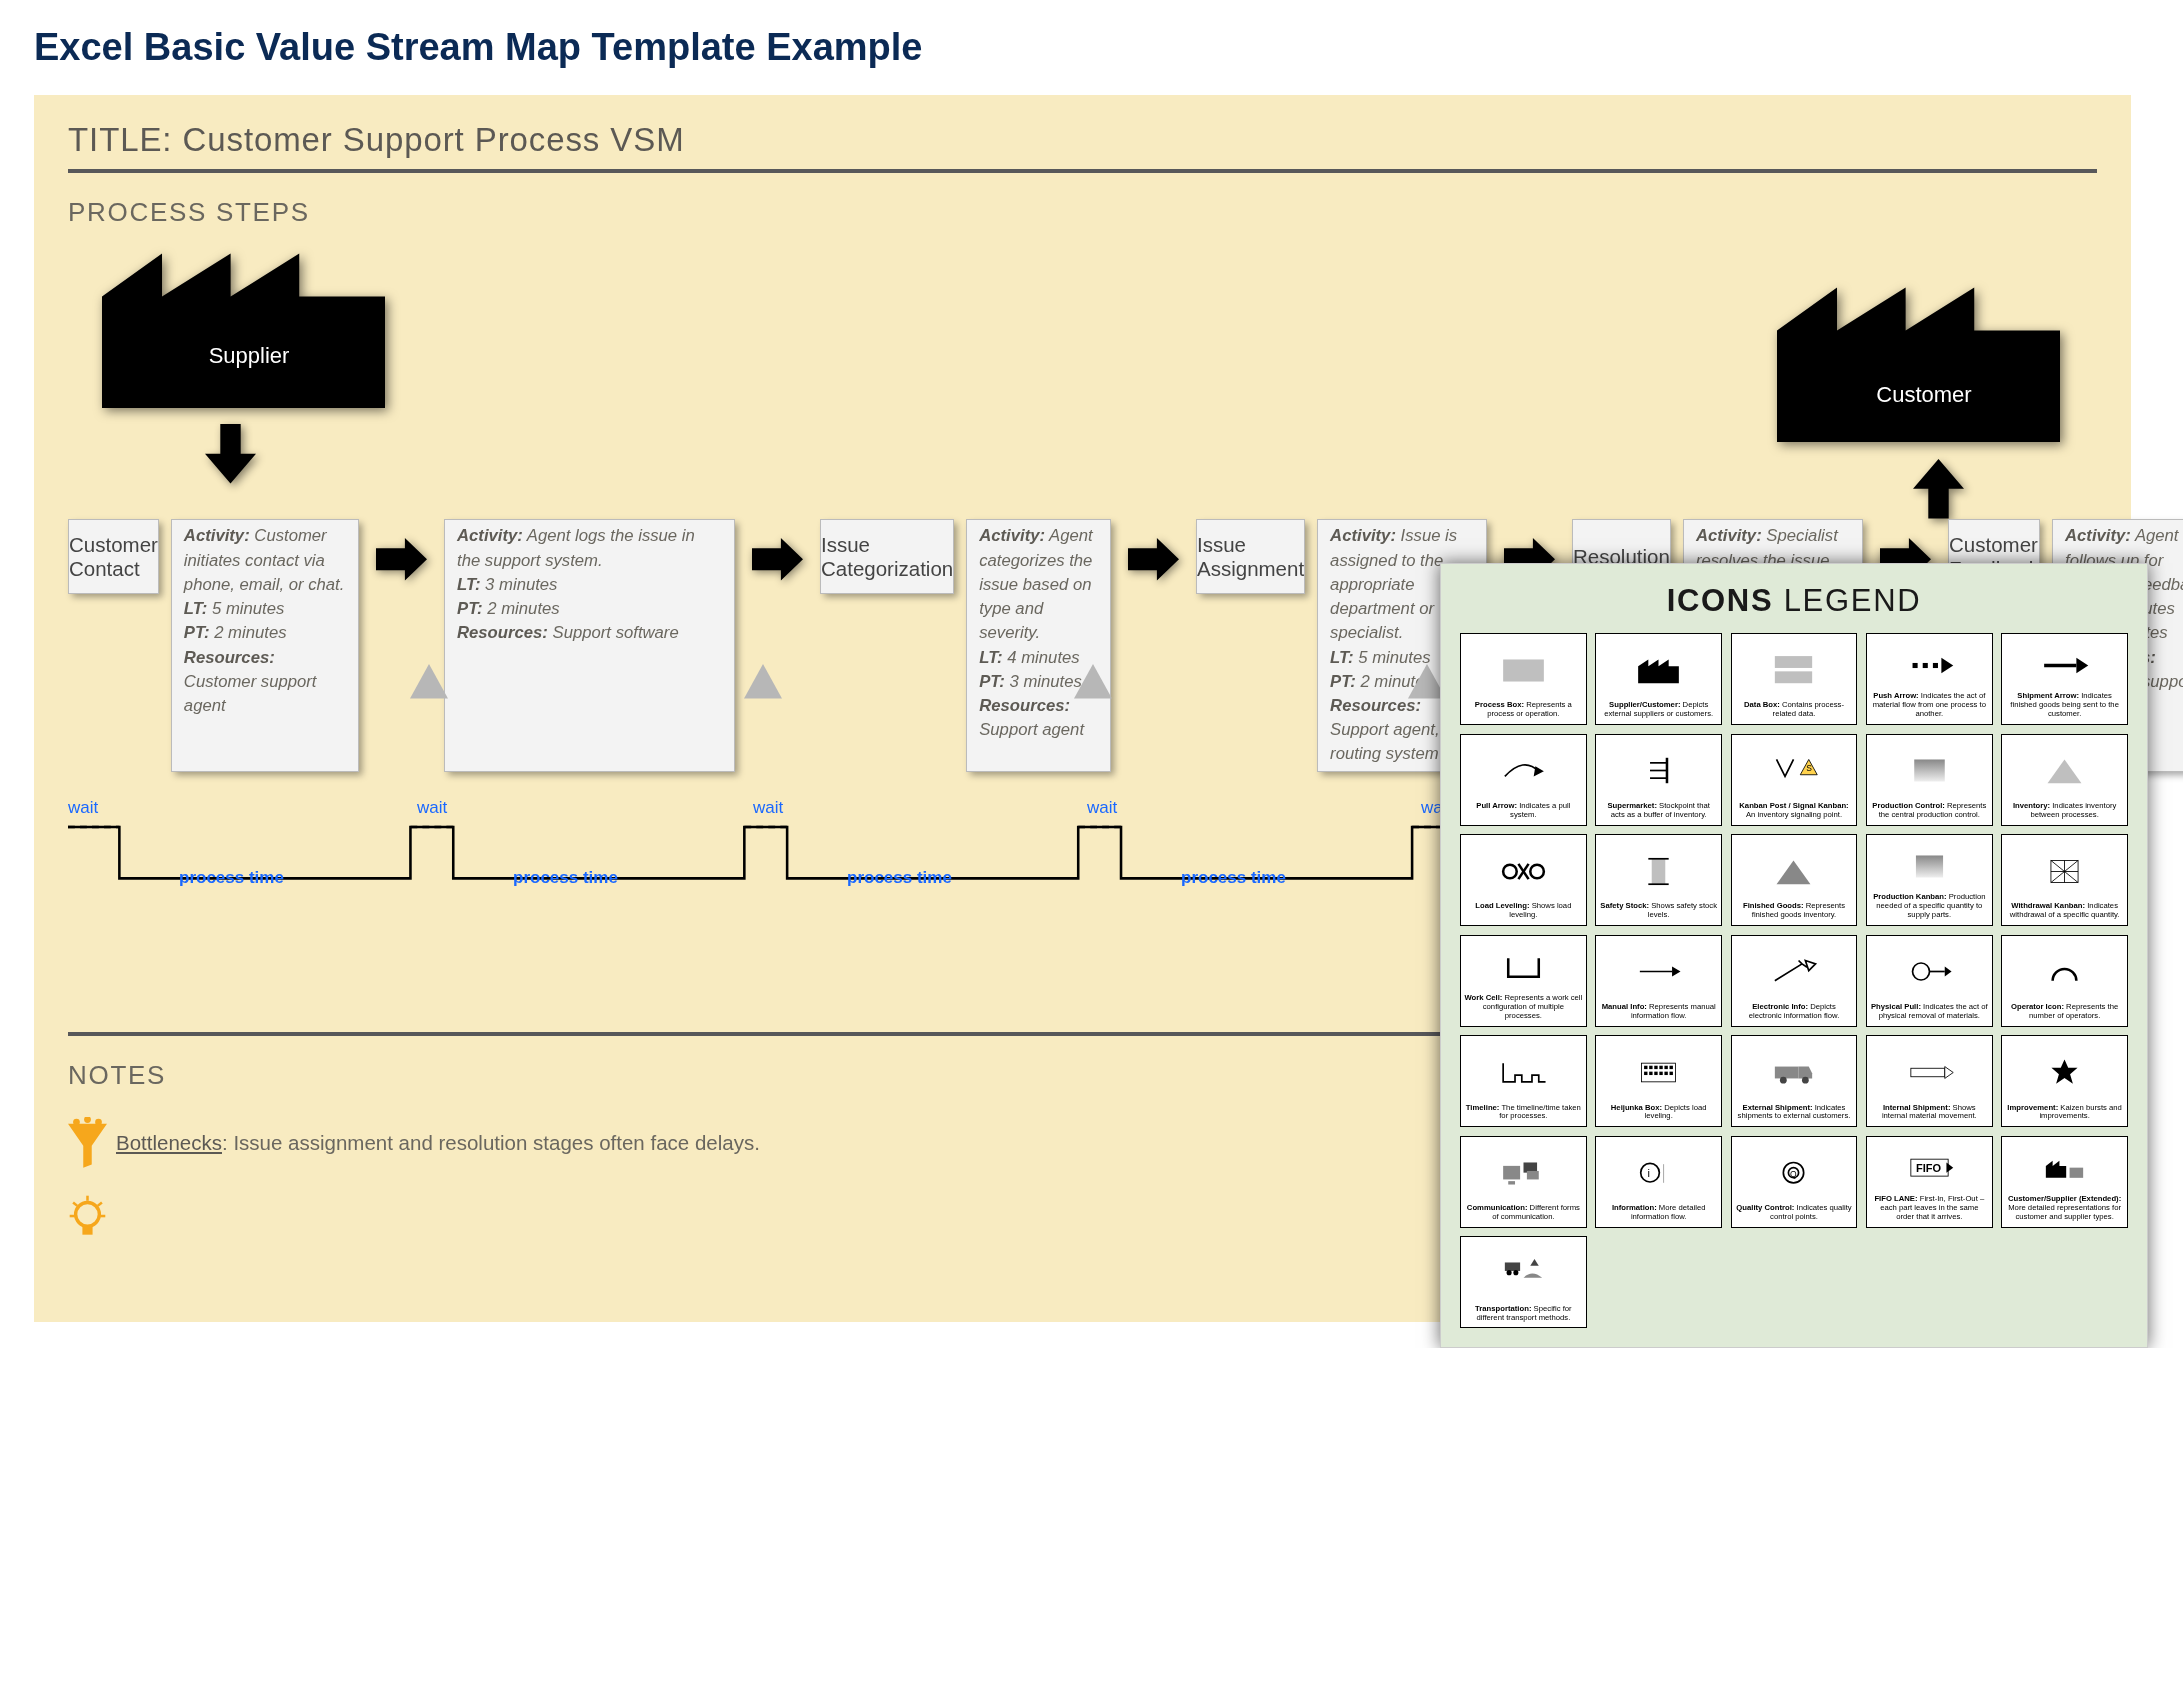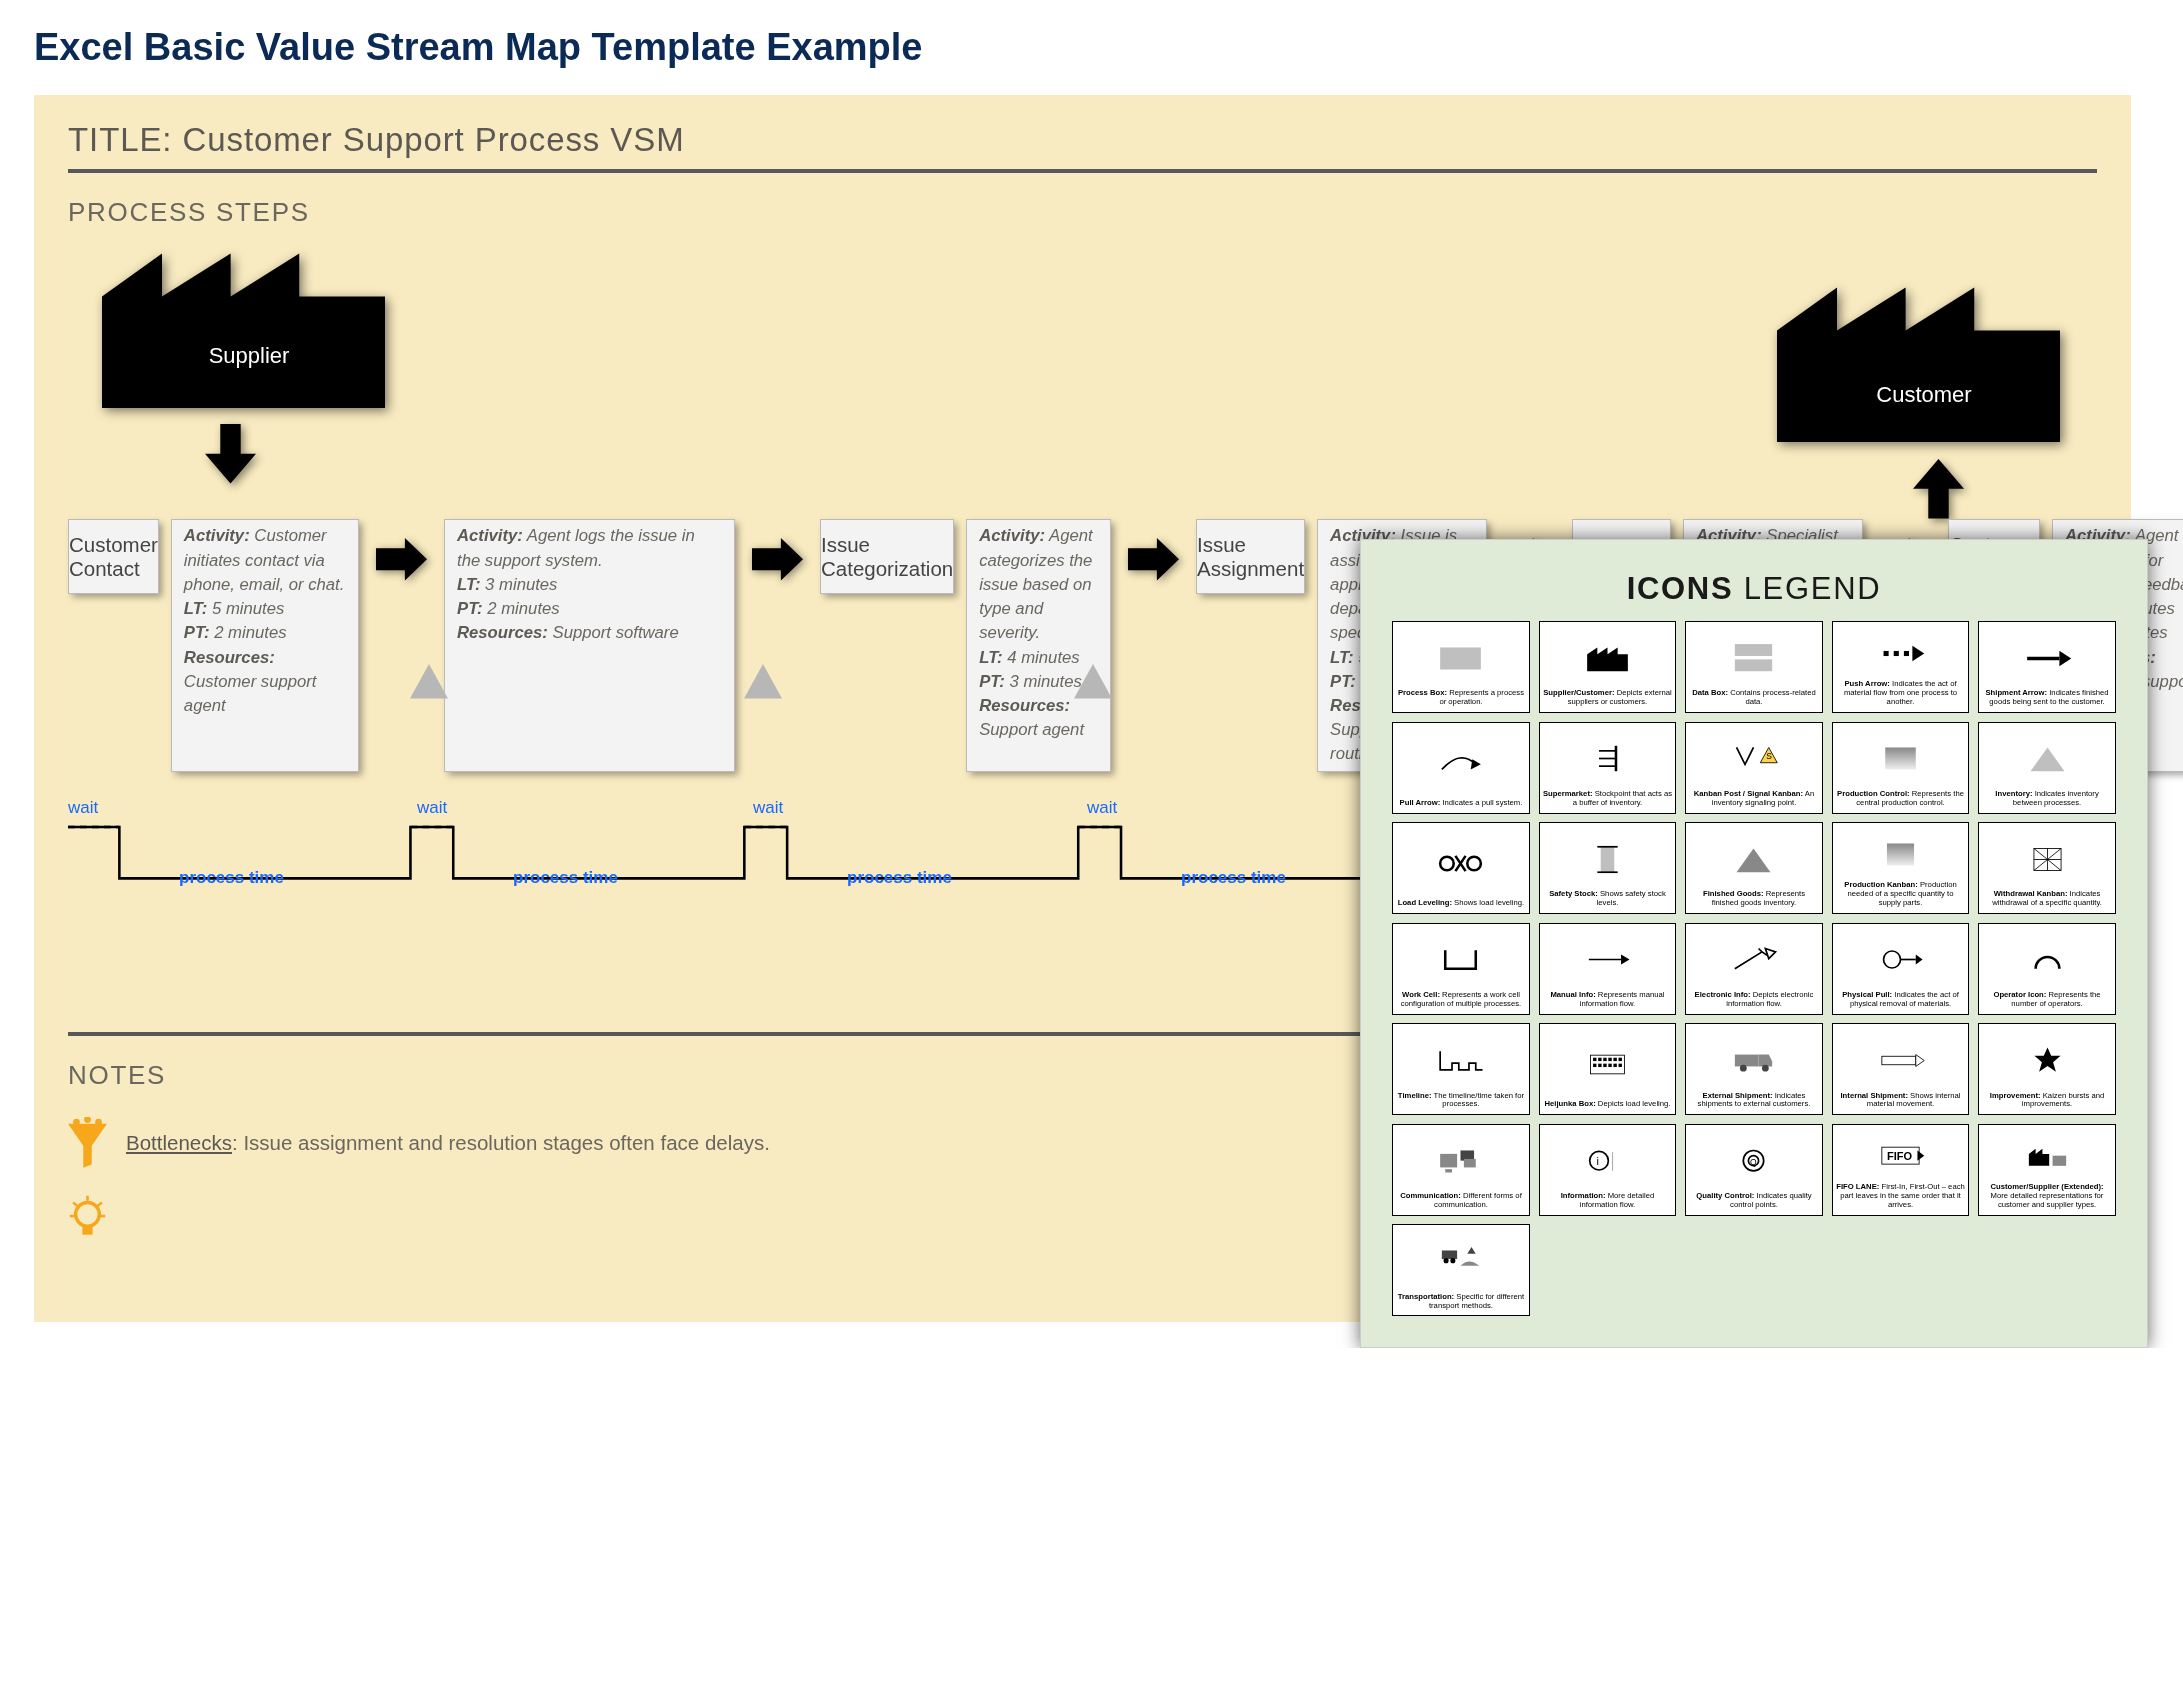--- a/index.html
+++ b/index.html
@@ -29,25 +29,25 @@
 .inv-tri{position:absolute;width:38px;height:34px;top:428px}
 .t1{left:342px}.t2{left:676px}.t3{left:1006px}.t4{left:1340px}.t5{left:1674px}
 .timeline{position:absolute;left:0;right:0;top:574px;height:94px}
 .timeline svg{width:100%;height:94px}
 .tl-labels{position:absolute;left:0;right:0;top:572px;font-size:17px;color:#1a68ff}
 .wait{position:absolute;top:-10.3px;color:#1a68ff}
 .w0{left:0}.w1{left:349px}.w2{left:685px}.w3{left:1019px}.w4{left:1353px}.w5{left:1686px}
 .pt{position:absolute;top:60px;color:#1a68ff;font-weight:bold}
 .p0{left:111px}.p1{left:445px}.p2{left:779px}.p3{left:1113px}.p4{left:1447px}
 .notes{margin-top:8.6px}
-.note-row{display:flex;align-items:center;gap:19px;margin:26px 0}
+.note-row{display:flex;align-items:center;gap:9px;margin:26px 0}
 .note-row .icon{width:39px;height:51px;flex-shrink:0}
 .note-row .txt{font-size:20.5px;color:#6a675f}
 .note-row b{text-decoration:underline;font-weight:normal;color:#5c5954}
-.legend{position:absolute;right:-17px;bottom:-26px;width:788px;background:#dfead7;border:0.9px solid #ccc;padding:31px;box-shadow:0 0 17px rgba(0,0,0,.6)}
+.legend{position:absolute;right:-17px;bottom:-26px;width:708px;background:#dfead7;border:0.9px solid #ccc;padding:19px;box-shadow:0 0 17px rgba(0,0,0,.6)}
 .legend h2{text-align:center;font-size:31px;letter-spacing:1.7px;margin-bottom:13.7px;color:#1a1a1a;font-weight:400}
 .legend h2 b{font-weight:bold}
 .legend-grid{display:grid;grid-template-columns:repeat(5,1fr);gap:8.6px}
 .lgcell{background:#fff;border:0.9px solid #000;height:92px;display:flex;flex-direction:column;align-items:center;justify-content:space-between;padding:5.1px 3.4px 5.1px;overflow:hidden}
 .lgcell .ic{flex:1;display:flex;align-items:center;justify-content:center}
 .lgcell .lbl{font-size:7.7px;text-align:center;line-height:1.15;color:#000}
 .lgcell .lbl b{font-weight:bold}
 </style>
 </head>
 <body>

